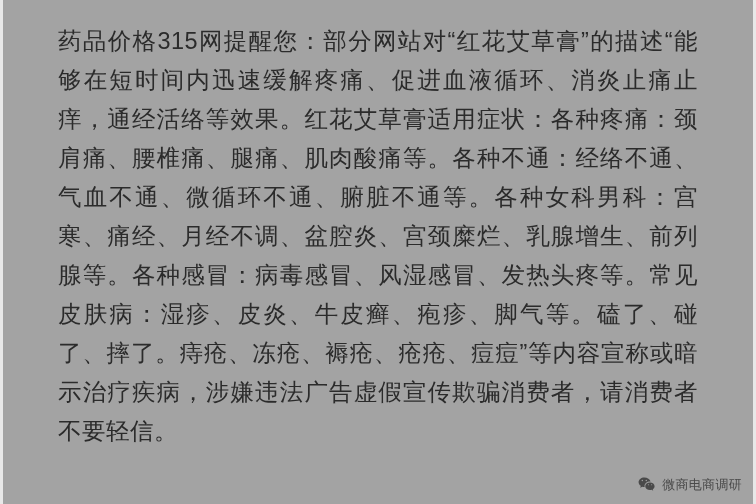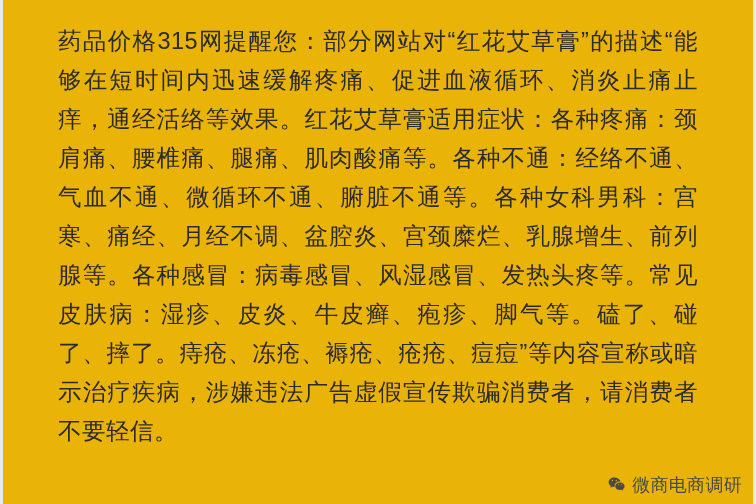--- a/index.html
+++ b/index.html
@@ -10,21 +10,21 @@
     width: 756px;
     height: 504px;
     background: #ffffff;
     font-family: "Liberation Sans", sans-serif;
     overflow: hidden;
   }
   #page {
     position: relative;
     width: 756px;
     height: 504px;
-    background: #eab308;
+    background: #a3a3a3;
     box-sizing: border-box;
   }
   
   #page::before {
     content: "";
     position: absolute;
     top: 0;
     left: 0;
     width: 3px;
     height: 504px;
@@ -60,21 +60,21 @@
     display: flex;
     align-items: center;
     gap: 6px;
   }
   .wechat-icon {
     width: 19px;
     height: 19px;
     display: block;
   }
   .footer-label {
-    font-size: 18px;
+    font-size: 13px;
     color: #4a4a4a;
     letter-spacing: 0.3px;
     line-height: 1;
   }
 </style>
 </head>
 <body>
 
 <div id="page">
 

